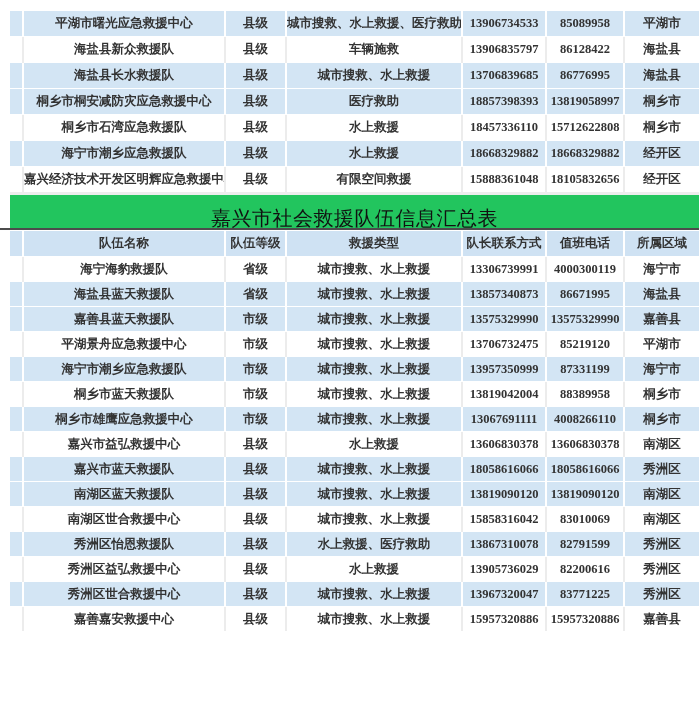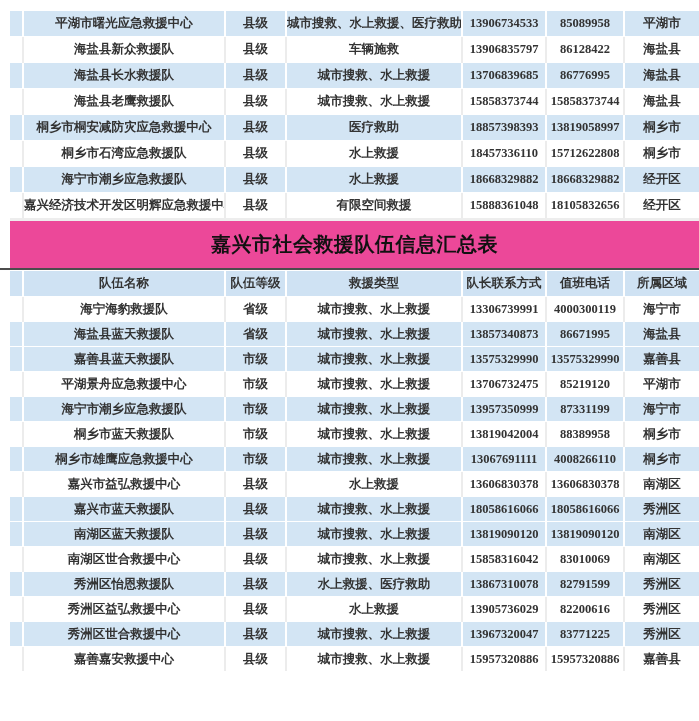--- a/index.html
+++ b/index.html
@@ -30,23 +30,23 @@
   tr.blue td{background:var(--row-blue);border-left:2px solid var(--line-white);}
   tr.white td{background:#ffffff;border-left:2px solid var(--line-gray);}
   thead th{background:var(--header-blue);border-left:2px solid var(--line-white);margin-left:48px;}
   .tbl td:first-child,.tbl th:first-child{border-left:none;}
 
   .tbl.top{border-bottom:3px solid var(--strip);}
 
   .num{font-family:"Liberation Serif","DejaVu Serif",serif;font-size:13.5px;}
 
   .title{
-    height:47px;line-height:47px;text-align:center;
-    font-size:20px;font-weight:700;color:#111111;letter-spacing:0.5px;
-    background:#ec4899;
+    height:33px;line-height:47px;text-align:center;
+    font-size:20px;font-weight:400;color:#111111;letter-spacing:0.5px;
+    background:#22c55e;
   }
   .dark-rule{height:2px;background:var(--rule-dark);margin-left:-10px;width:699px;}
 </style>
 </head>
 <body>
 
 <div class="page">
 
   <table class="tbl top">
     <colgroup>
@@ -77,29 +77,20 @@
           <td class="num">86128422</td>
           <td>海盐县</td>
         </tr>
         <tr class="blue">
           <td></td>
           <td>海盐县长水救援队</td>
           <td>县级</td>
           <td>城市搜救、水上救援</td>
           <td class="num">13706839685</td>
           <td class="num">86776995</td>
-          <td>海盐县</td>
-        </tr>
-        <tr class="white">
-          <td></td>
-          <td>海盐县老鹰救援队</td>
-          <td>县级</td>
-          <td>城市搜救、水上救援</td>
-          <td class="num">15858373744</td>
-          <td class="num">15858373744</td>
           <td>海盐县</td>
         </tr>
         <tr class="blue">
           <td></td>
           <td>桐乡市桐安减防灾应急救援中心</td>
           <td>县级</td>
           <td>医疗救助</td>
           <td class="num">18857398393</td>
           <td class="num">13819058997</td>
           <td>桐乡市</td>

